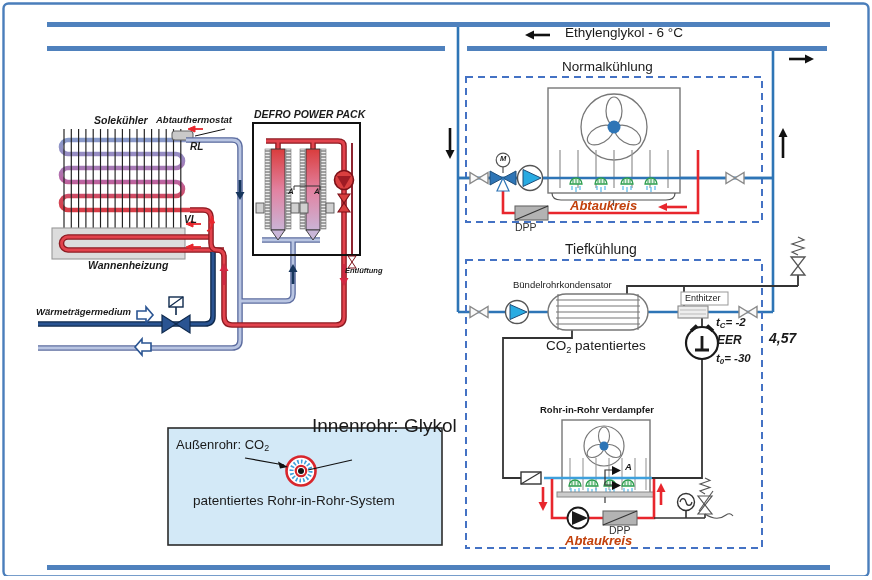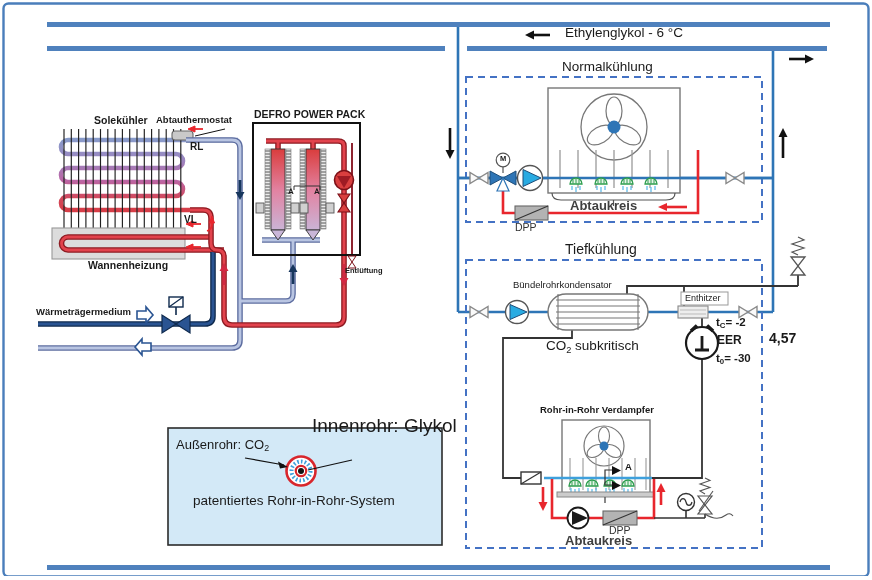--- a/index.html
+++ b/index.html
@@ -1,22 +1,22 @@
 <!DOCTYPE html>
 <html><head>
 <meta charset="utf-8">
 <style>
   html,body{margin:0;padding:0;background:#fff;}
   #stage{position:relative;width:872px;height:576px;background:#fff;overflow:hidden;
          font-family:"Liberation Sans",sans-serif;}
   svg{position:absolute;left:0;top:0;}
   .lbl{position:absolute;color:#1a1a1a;white-space:nowrap;line-height:1.05;
        font-family:"Liberation Sans",sans-serif;}
-  .b{font-weight:bold;}
-  .red{color:#404040;}
+  .b{font-weight:bold;font-style:italic;}
+  .red{color:#c2410c;}
   .gry{color:#333;}
   .sb{font-size:68%;vertical-align:-0.28em;font-weight:inherit;}
 </style>
 </head>
 <body>
 
 <div id="stage">
 <svg width="872" height="580" viewBox="0 0 872 580">
   <defs>
     <linearGradient id="coilGrad" x1="0" y1="134" x2="0" y2="214" gradientUnits="userSpaceOnUse">
@@ -344,21 +344,21 @@
 
 <div class="lbl" style="left:565px;top:26px;font-size:13.5px">Ethylenglykol - 6 °C</div>
 <div class="lbl" style="left:562px;top:60px;font-size:13.5px">Normalkühlung</div>
 <div class="lbl b red" style="left:570px;top:199px;font-size:13px">Abtaukreis</div>
 <div class="lbl gry" style="left:515px;top:222px;font-size:10.5px">DPP</div>
 <div class="lbl b" style="left:499px;top:155px;font-size:7.5px;width:8px;text-align:center">M</div>
 
 <div class="lbl" style="left:565px;top:242px;font-size:14px">Tiefkühlung</div>
 <div class="lbl" style="left:513px;top:280px;font-size:9.5px;font-weight:400">Bündelrohrkondensator</div>
 <div class="lbl" style="left:685px;top:294px;font-size:9px">Enthitzer</div>
-<div class="lbl" style="left:546px;top:339px;font-size:13.5px"><span>CO</span><span class="sb">2</span><span> subkritisch</span></div>
+<div class="lbl" style="left:546px;top:339px;font-size:13.5px"><span>CO</span><span class="sb">2</span><span> patentiertes</span></div>
 <div class="lbl b" style="left:716px;top:316px;font-size:11.5px"><span>t</span><span class="sb">C</span><span>= -2</span></div>
 <div class="lbl b" style="left:717px;top:334px;font-size:12px">EER</div>
 <div class="lbl b" style="left:769px;top:331px;font-size:14px">4,57</div>
 <div class="lbl b" style="left:716px;top:352px;font-size:11.5px"><span>t</span><span class="sb">0</span><span>= -30</span></div>
 <div class="lbl" style="left:540px;top:405px;font-size:9.5px;font-weight:700">Rohr-in-Rohr Verdampfer</div>
 <div class="lbl b" style="left:625px;top:462px;font-size:9.5px">A</div>
 <div class="lbl gry" style="left:609px;top:525px;font-size:10.5px">DPP</div>
 <div class="lbl b red" style="left:565px;top:534px;font-size:13px">Abtaukreis</div>
 
 <div class="lbl b" style="left:94px;top:115px;font-size:10.5px">Solekühler</div>

